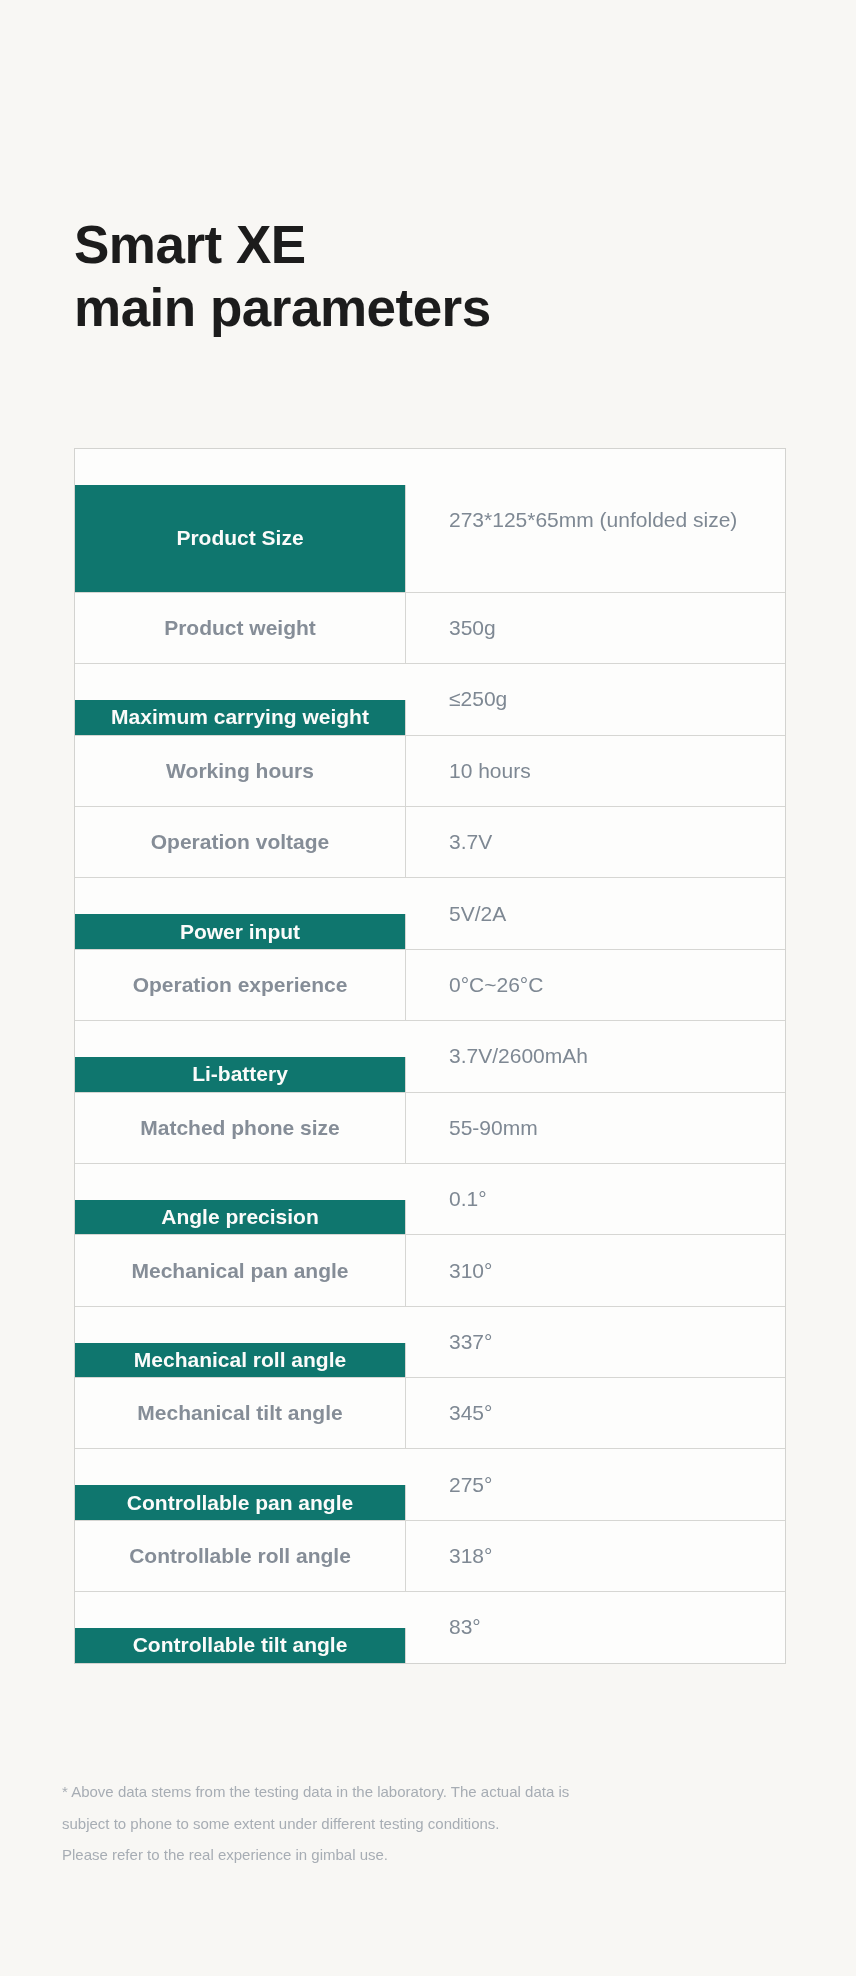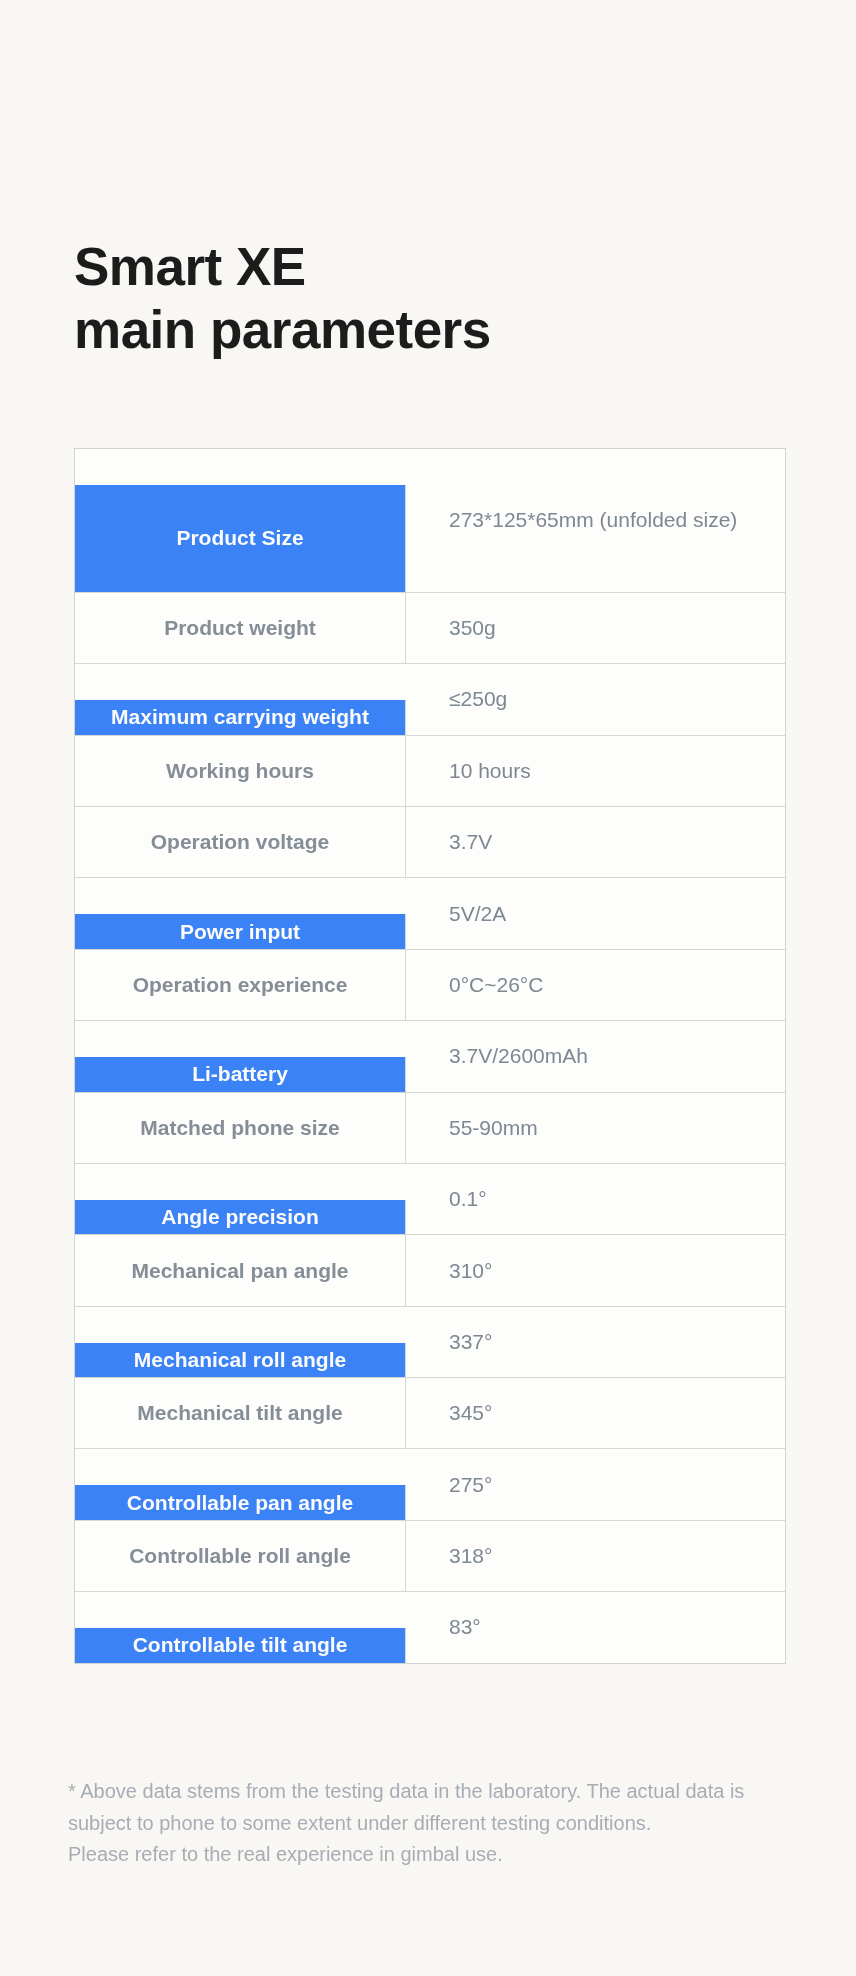--- a/index.html
+++ b/index.html
@@ -10,21 +10,21 @@
     width: 856px;
     height: 1976px;
     position: relative;
     background: #f8f7f4;
     font-family: "Liberation Sans", "DejaVu Sans", sans-serif;
     overflow: hidden;
   }
   .page-title {
     position: absolute;
     left: 74px;
-    top: 235px;
+    top: 213px;
     font-size: 53px;
     line-height: 63px;
     font-weight: 600;
     letter-spacing: -0.5px;
     color: #1c1c1c;
   }
   .spec-table {
     position: absolute;
     left: 74px;
     top: 448px;
@@ -54,21 +54,21 @@
     display: flex;
     align-items: center;
     justify-content: center;
     text-align: center;
     font-size: 21px;
     color: #858d97;
     padding: 0 10px;
     font-weight: bold;
   }
   .cell.label.gray {
-    background: #3b82f6;
+    background: #0f766e;
     color: #fbfbfa;
     font-weight: 600;
     margin-top: 36px;
   }
   .cell.value {
     flex: 1 1 auto;
     display: flex;
     align-items: center;
     font-size: 21px;
     color: #7e8893;
@@ -81,24 +81,24 @@
   }
   .value-stack .cell.value {
     height: 50%;
     flex: 1 1 50%;
   }
   .value-stack .cell.value + .cell.value {
     border-top: 1px solid #d6d6d3;
   }
   .footnote {
     position: absolute;
-    left: 68px;
+    left: 62px;
     top: 1776px;
     width: 730px;
-    font-size: 20px;
+    font-size: 15px;
     line-height: 31.5px;
     color: #a7adb4;
   }
   .footnote div {
     white-space: nowrap;
   }
 </style>
 </head>
 <body>
 

